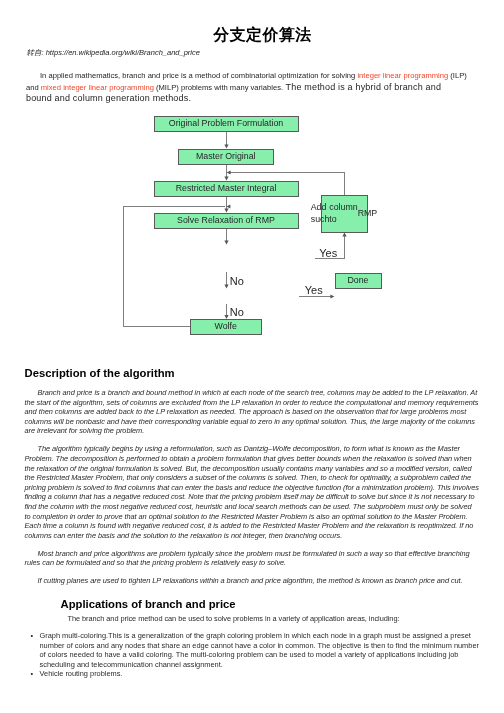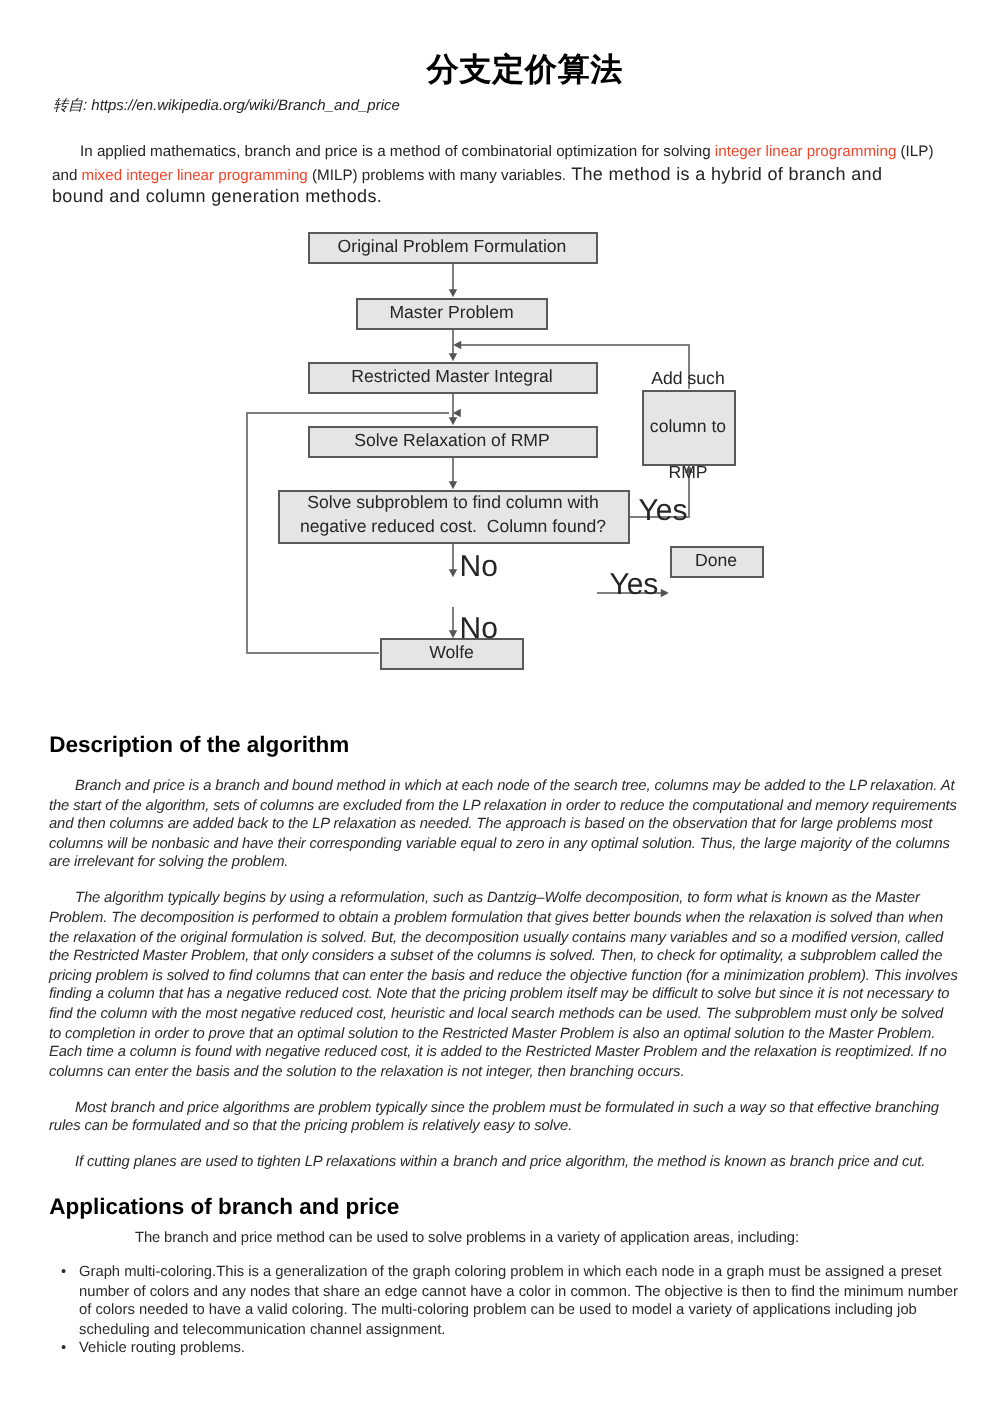--- a/index.html
+++ b/index.html
@@ -13,24 +13,24 @@
   .para.ind{text-indent:13px;font-style:italic;}
   .bullets{position:absolute;left:24.5px;width:456.5px;margin:0;padding:0;list-style:none;font-size:7.4px;line-height:9.6px;color:#2a2a2a;}
   .bullets li{position:relative;padding-left:15px;}
   .bullets li .dot{position:absolute;left:6px;top:0;}
   .red{color:#f2462c;}
   .intro{position:absolute;left:26px;top:71.3px;width:441px;font-size:7.6px;line-height:10.45px;color:#242424;text-indent:14px;}
   .intro .big{font-size:9px;letter-spacing:0.18px;}
 
   
   .flow{position:absolute;left:0;top:0;width:504px;height:713px;}
-  .fbox{position:absolute;box-sizing:border-box;border:1px solid #5a5a5a;background:#e5e5e5;
+  .fbox{position:absolute;box-sizing:border-box;border:1px solid #5a5a5a;background:#86efac;
         display:flex;align-items:center;justify-content:center;text-align:left;
         font-size:8.8px;color:#262626;line-height:11.6px;}
-  .flabel{position:absolute;font-size:15px;color:#262626;white-space:nowrap;}
+  .flabel{position:absolute;font-size:11px;color:#262626;white-space:nowrap;}
   .fsvg{position:absolute;left:0;top:0;}
 </style>
 </head>
 <body>
 
 <div class="page">
   <div class="doc-title">分支定价算法</div>
   <div class="source-line">转自: https://en.wikipedia.org/wiki/Branch_and_price</div>
 
   <div class="flow">
@@ -68,33 +68,29 @@
         <polygon points="226.4,206.5 230.4,204.4 230.4,208.6"></polygon>
         <polygon points="344.5,232.4 342.4,236.4 346.6,236.4"></polygon>
         <polygon points="226.6,172.5 230.6,170.4 230.6,174.6"></polygon>
       </g>
     </svg>
 
     <div class="fbox" style="left:153.5px;top:115.5px;width:145px;height:16px;">
       <span>Original Problem Formulation</span>
     </div>
     <div class="fbox" style="left:177.5px;top:148.5px;width:96.5px;height:16px;">
-      <span>Master Problem</span>
+      <span>Master Original</span>
     </div>
     <div class="fbox" style="left:153.5px;top:180.5px;width:145px;height:16px;">
       <span>Restricted Master Integral</span>
     </div>
     <div class="fbox" style="left:153.5px;top:212.5px;width:145px;height:16px;">
       <span>Solve Relaxation of RMP</span>
     </div>
-    <div class="fbox" style="left:138.5px;top:244.5px;width:176px;height:27px;flex-direction:column;">
-      <span>Solve subproblem to find column with</span>
-      <span>negative reduced cost.&nbsp; Column found?</span>
-    </div>
-    <div class="fbox" style="left:320.5px;top:194.5px;width:47px;height:38px;flex-direction:column;gap:12px;">
+    <div class="fbox" style="left:320.5px;top:194.5px;width:47px;height:38px;flex-direction:row;">
       <span>Add such</span>
       <span>column to</span>
       <span>RMP</span>
     </div>
     <div class="fbox" style="left:334.5px;top:273px;width:47px;height:15.5px;">
       <span>Done</span>
     </div>
     <div class="fbox" style="left:189.5px;top:319px;width:72.5px;height:15.5px;">
       <span>Wolfe</span>
     </div>
@@ -106,19 +102,19 @@
   </div>
 
   <div class="intro"><span>In applied mathematics, branch and price is a method of combinatorial optimization for solving </span><span class="red">integer linear programming</span><span> (ILP) and </span><span class="red">mixed integer linear programming</span><span> (MILP) problems with many variables.</span><span class="big"> The method is a hybrid of branch and bound and column generation methods.</span></div>
 
   <h2 class="sec-h" style="top:357.2px;">Description of the algorithm</h2>
   <div class="para ind" style="top:388px;">Branch and price is a branch and bound method in which at each node of the search tree, columns may be added to the LP relaxation. At the start of the algorithm, sets of columns are excluded from the LP relaxation in order to reduce the computational and memory requirements and then columns are added back to the LP relaxation as needed. The approach is based on the observation that for large problems most columns will be nonbasic and have their corresponding variable equal to zero in any optimal solution. Thus, the large majority of the columns are irrelevant for solving the problem.</div>
   <div class="para ind" style="top:444.4px;">The algorithm typically begins by using a reformulation, such as Dantzig–Wolfe decomposition, to form what is known as the Master Problem. The decomposition is performed to obtain a problem formulation that gives better bounds when the relaxation is solved than when the relaxation of the original formulation is solved. But, the decomposition usually contains many variables and so a modified version, called the Restricted Master Problem, that only considers a subset of the columns is solved. Then, to check for optimality, a subproblem called the pricing problem is solved to find columns that can enter the basis and reduce the objective function (for a minimization problem). This involves finding a column that has a negative reduced cost. Note that the pricing problem itself may be difficult to solve but since it is not necessary to find the column with the most negative reduced cost, heuristic and local search methods can be used. The subproblem must only be solved to completion in order to prove that an optimal solution to the Restricted Master Problem is also an optimal solution to the Master Problem. Each time a column is found with negative reduced cost, it is added to the Restricted Master Problem and the relaxation is reoptimized. If no columns can enter the basis and the solution to the relaxation is not integer, then branching occurs.</div>
   <div class="para ind" style="top:548.7px;">Most branch and price algorithms are problem typically since the problem must be formulated in such a way so that effective branching rules can be formulated and so that the pricing problem is relatively easy to solve.</div>
   <div class="para ind" style="top:576.2px;">If cutting planes are used to tighten LP relaxations within a branch and price algorithm, the method is known as branch price and cut.</div>
 
-  <h2 class="sec-h" style="top:589px;">Applications of branch and price</h2>
+  <h2 class="sec-h" style="top:589px;margin-left:36px;">Applications of branch and price</h2>
   <div class="para" style="top:614px;margin-left:43px;">The branch and price method can be used to solve problems in a variety of application areas, including:</div>
   <ul class="bullets" style="top:631px;">
     <li><span class="dot">•</span><span>Graph multi-coloring.This is a generalization of the graph coloring problem in which each node in a graph must be assigned a preset number of colors and any nodes that share an edge cannot have a color in common. The objective is then to find the minimum number of colors needed to have a valid coloring. The multi-coloring problem can be used to model a variety of applications including job scheduling and telecommunication channel assignment.</span></li>
     <li><span class="dot">•</span><span>Vehicle routing problems.</span></li>
   </ul>
 </div>
 
 </body></html>

